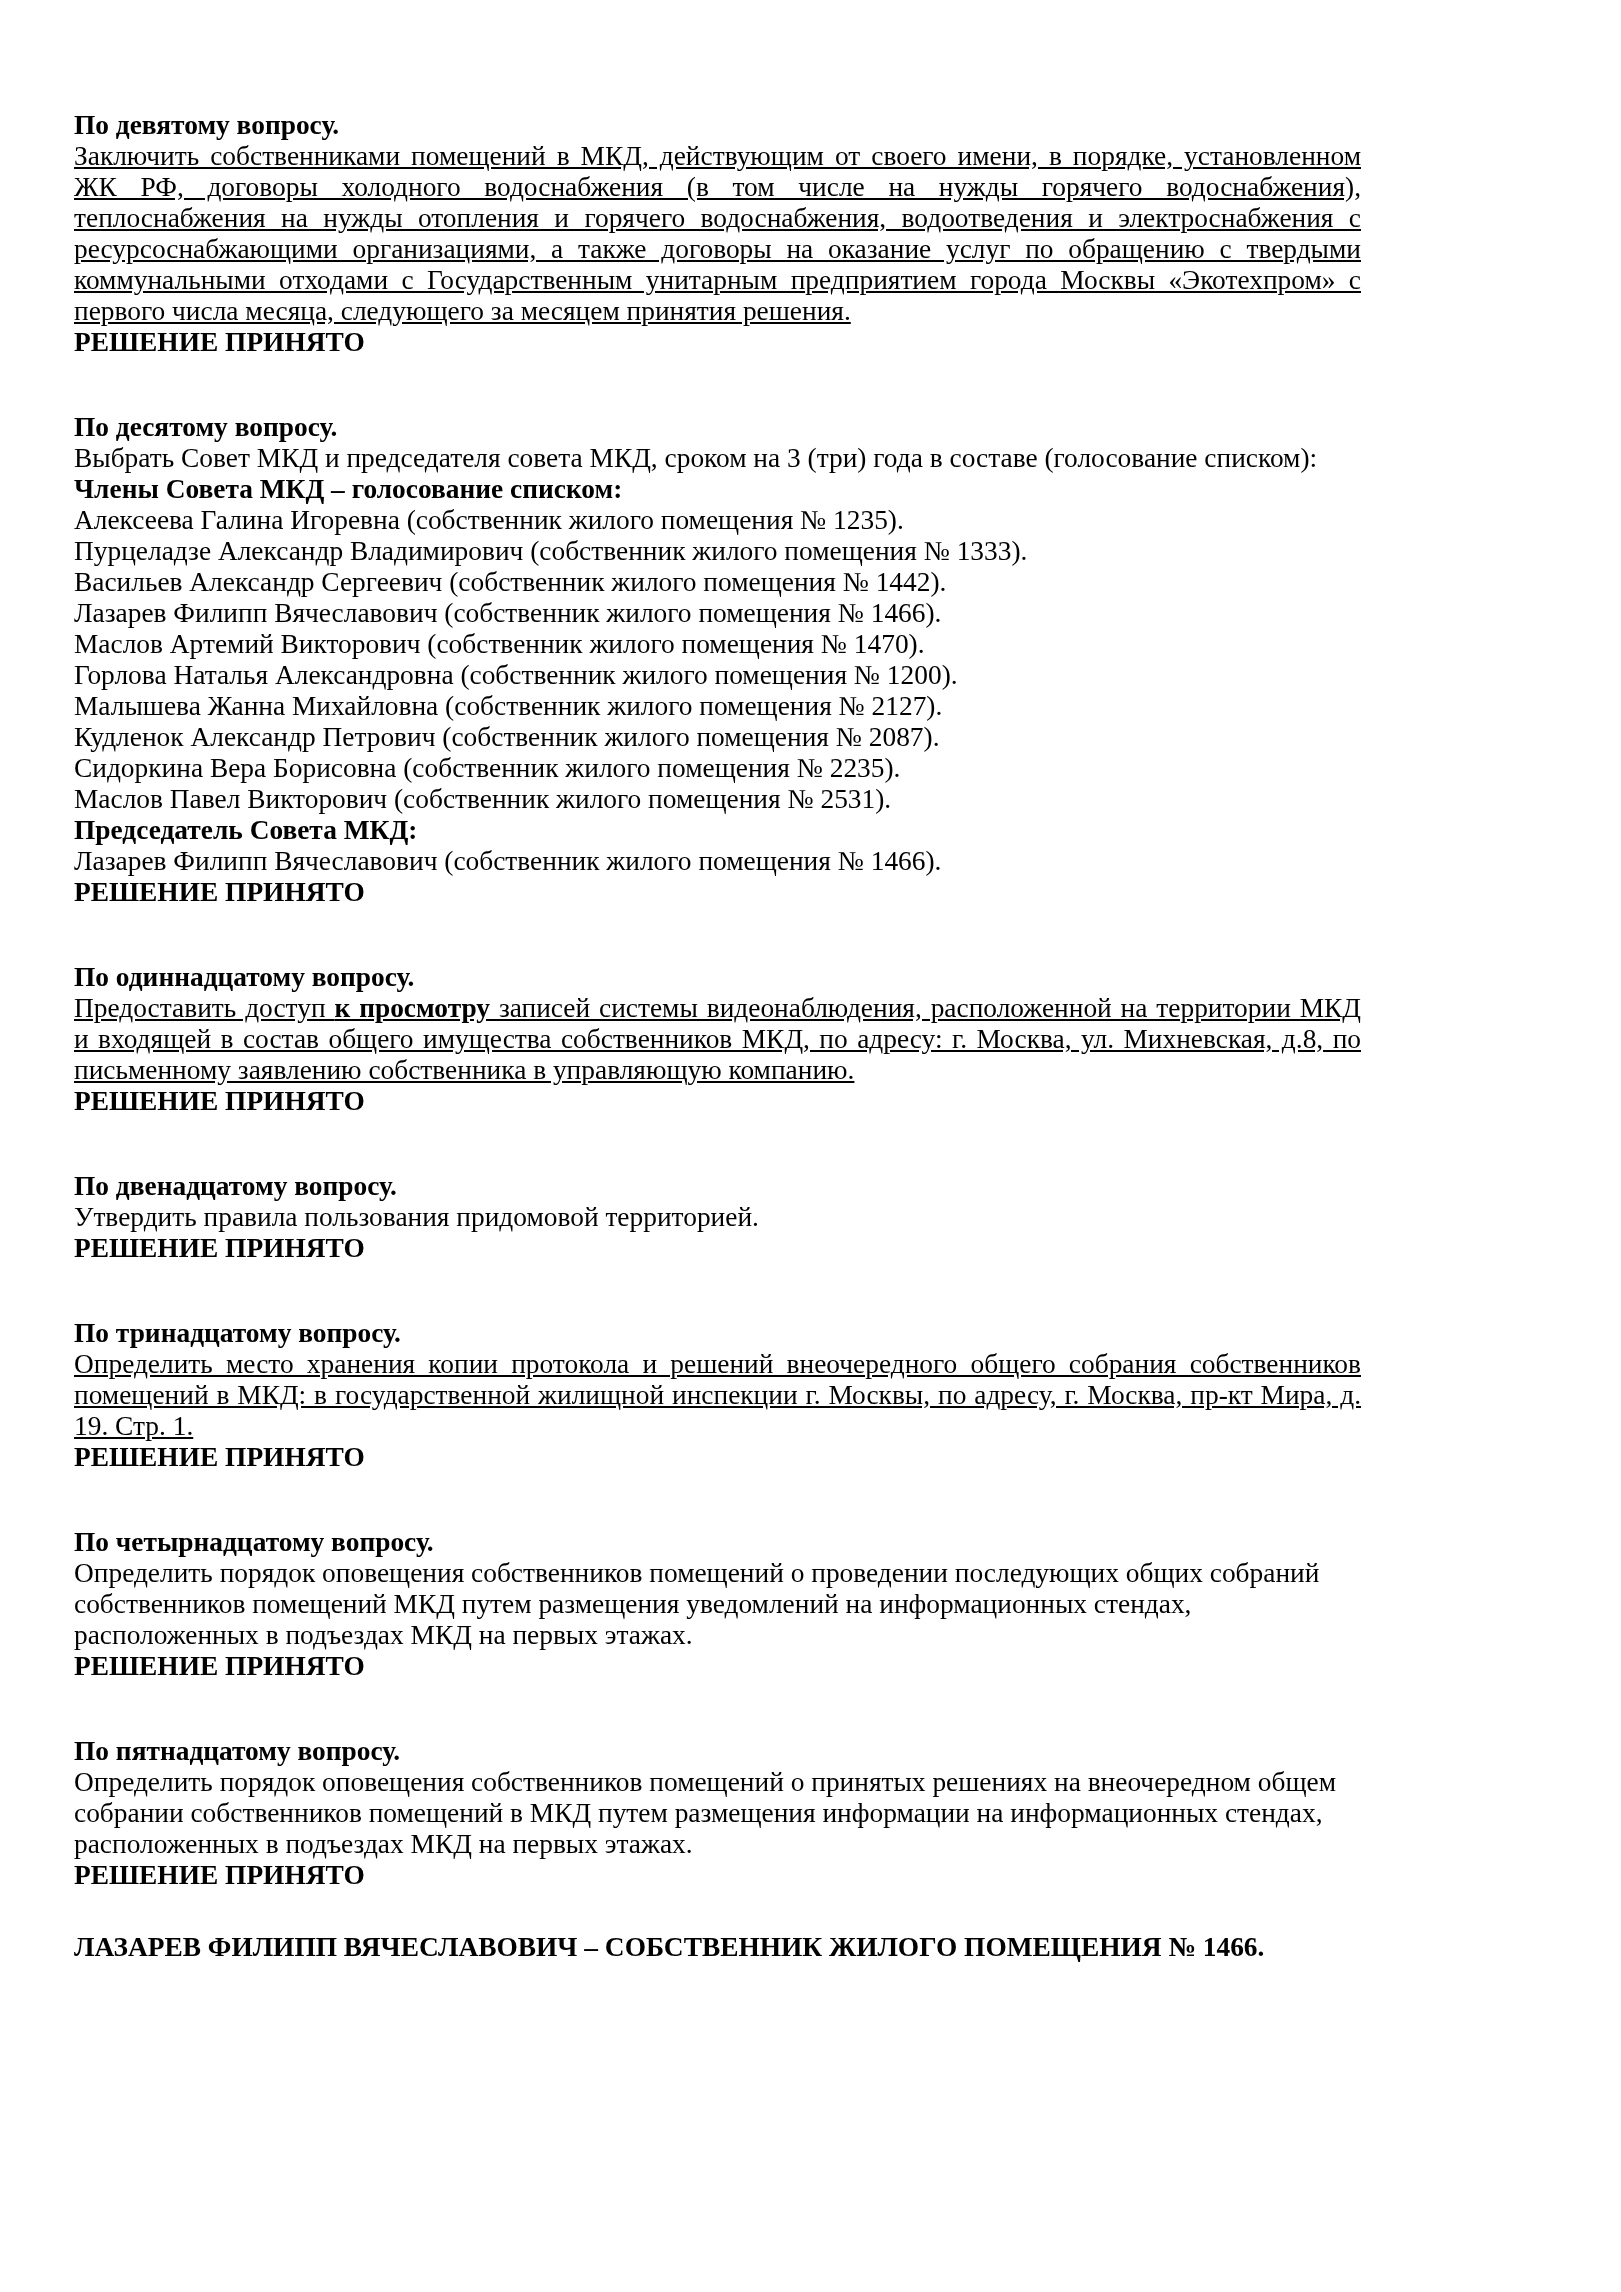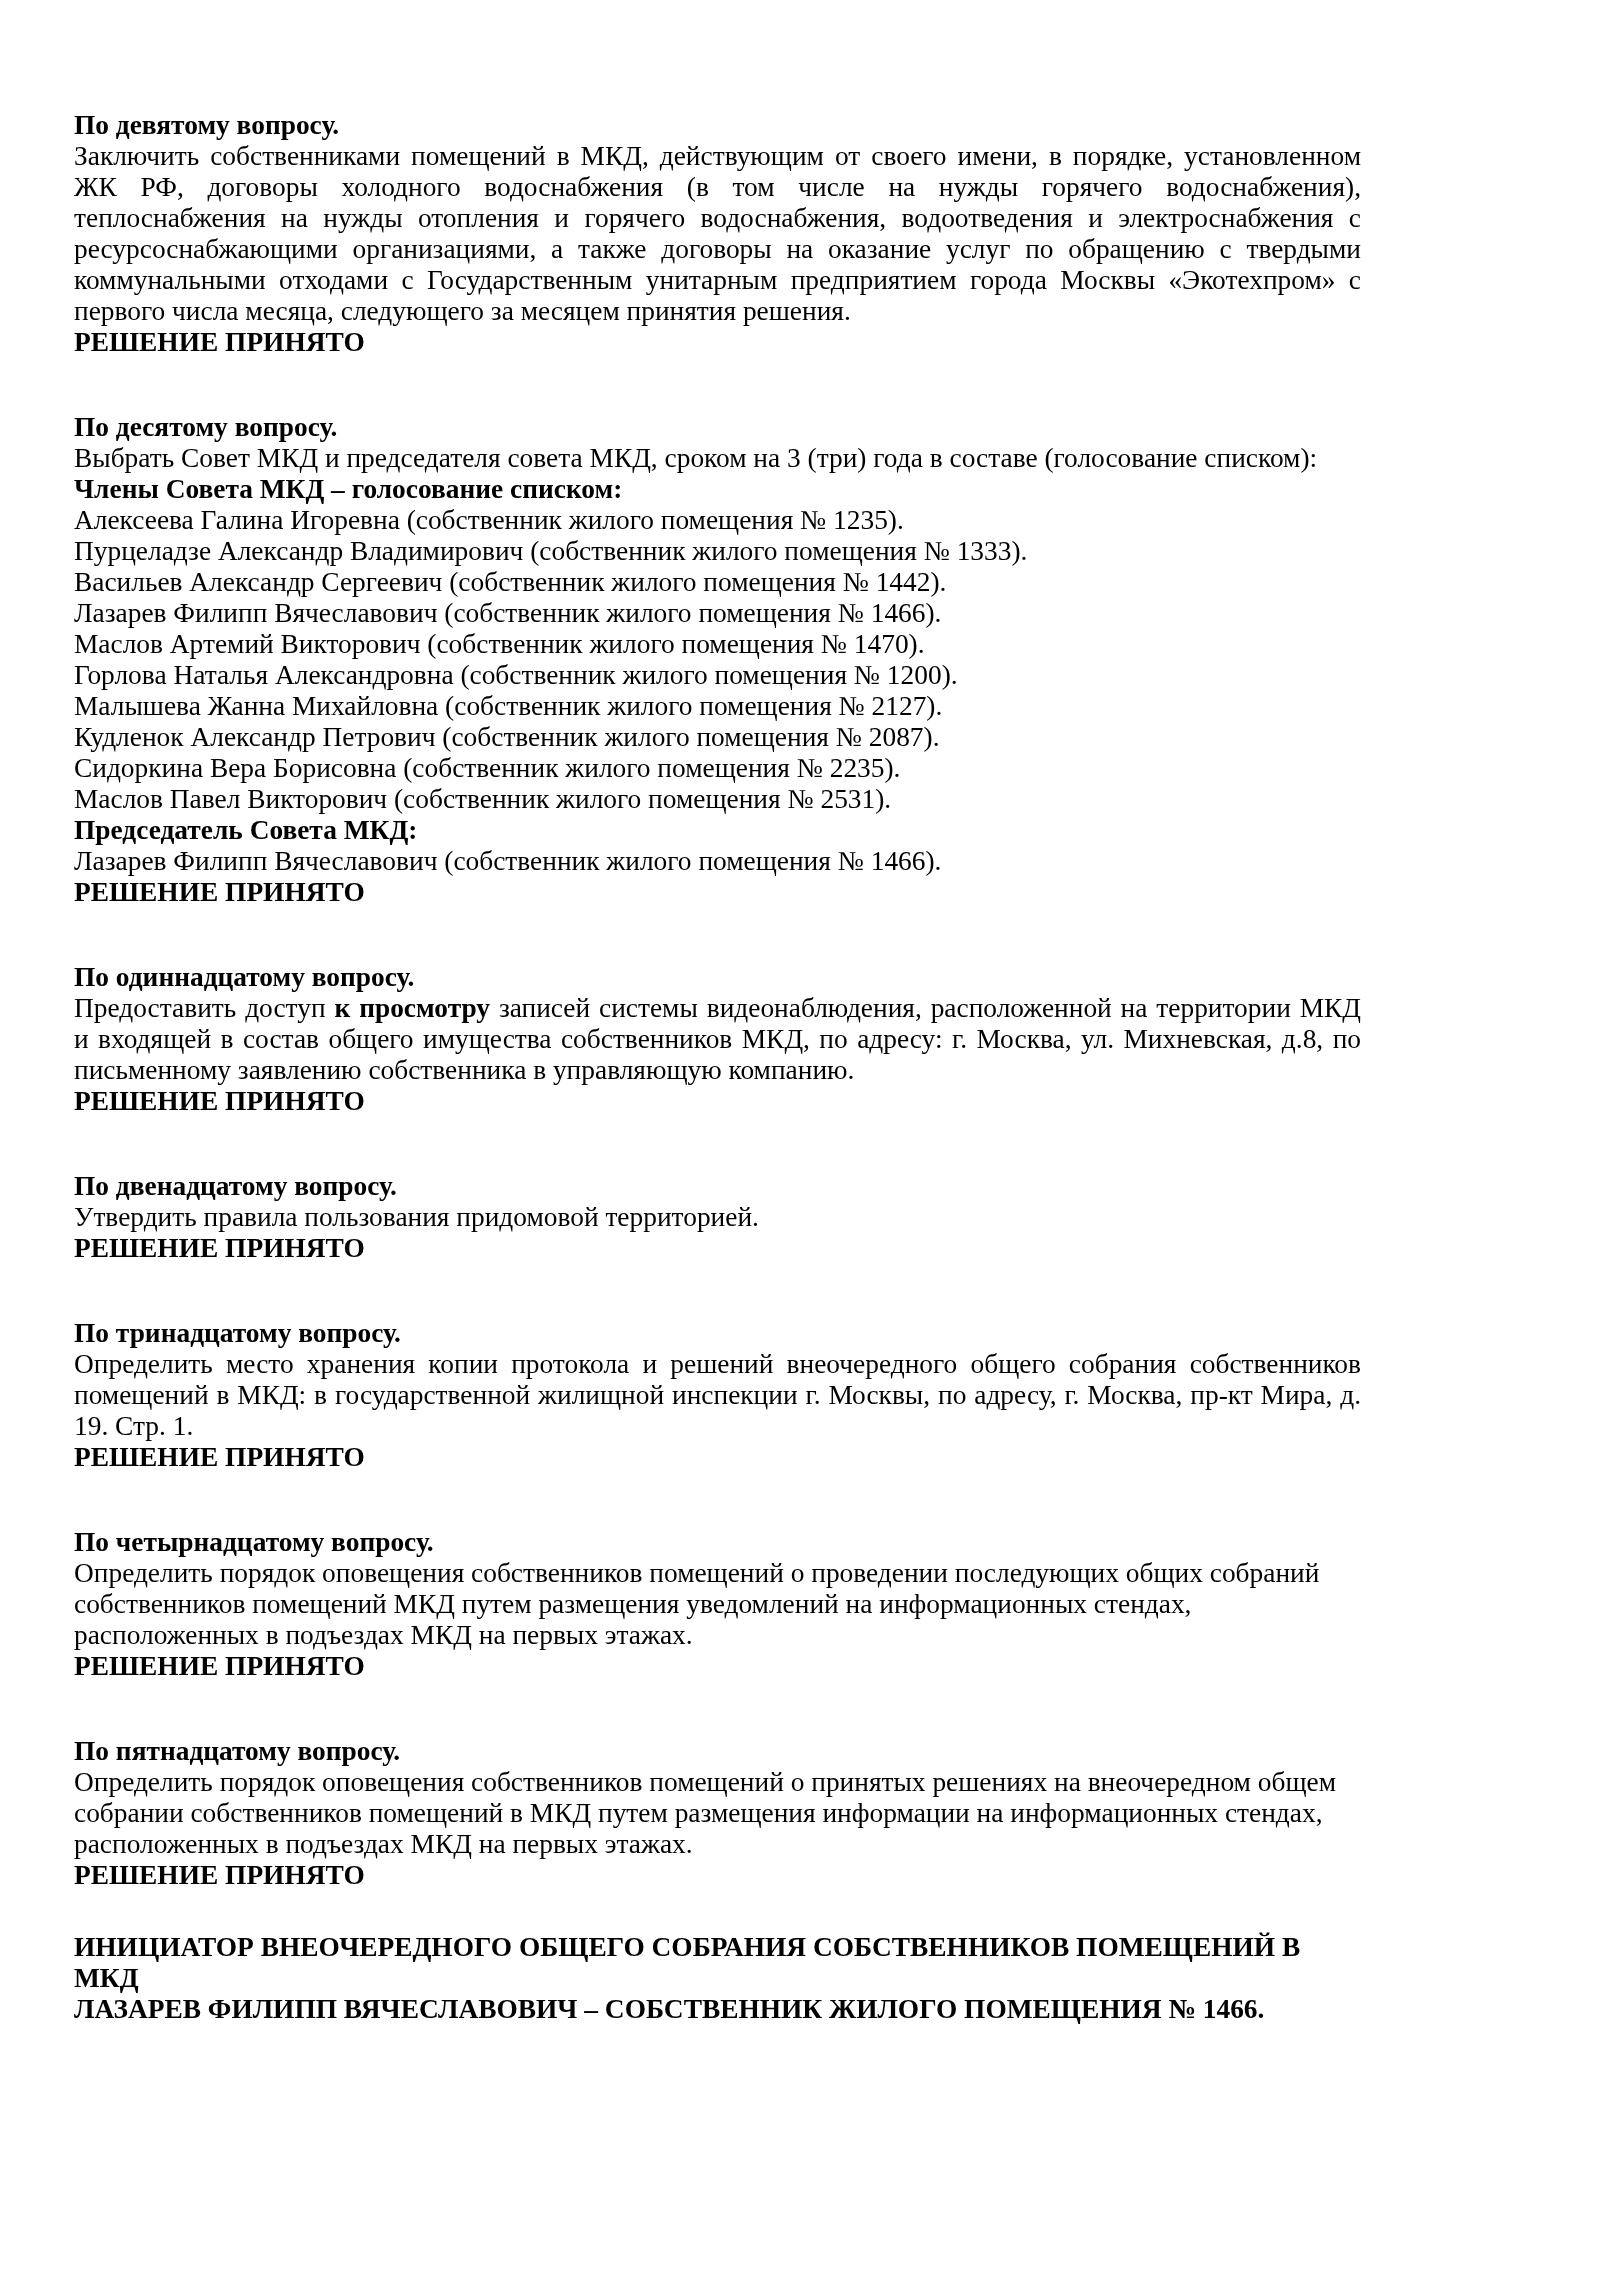--- a/index.html
+++ b/index.html
@@ -16,21 +16,21 @@
     line-height: 31px;
     -webkit-font-smoothing: antialiased;
   }
   .content {
     box-sizing: border-box;
     padding: 110px 74px 0 74px;
     width: 1435px;
   }
   p { margin: 0; }
   .b { font-weight: bold; }
-  .just { text-align: justify; }
+  .just { text-align: justify; text-decoration: underline; }
   section { margin: 0; }
   section + section { margin-top: 54px; }
   .footer { margin-top: 41px; }
 </style>
 </head>
 <body>
 
 <div class="content">
 
   <section>
@@ -82,18 +82,17 @@
     <p class="b">РЕШЕНИЕ ПРИНЯТО</p>
   </section>
 
   <section>
     <p class="b">По пятнадцатому вопросу.</p>
     <p>Определить порядок оповещения собственников помещений о принятых решениях на внеочередном общем собрании собственников помещений в МКД путем размещения информации на информационных стендах, расположенных в подъездах МКД на первых этажах.</p>
     <p class="b">РЕШЕНИЕ ПРИНЯТО</p>
   </section>
 
   <div class="footer">
-    <p class="b">ИНИЦИАТОР ВНЕОЧЕРЕДНОГО ОБЩЕГО СОБРАНИЯ СОБСТВЕННИКОВ ПОМЕЩЕНИЙ В МКД</p>
     <p class="b">ЛАЗАРЕВ ФИЛИПП ВЯЧЕСЛАВОВИЧ – СОБСТВЕННИК ЖИЛОГО ПОМЕЩЕНИЯ № 1466.</p>
   </div>
 
 </div>
 
 
 </body></html>

